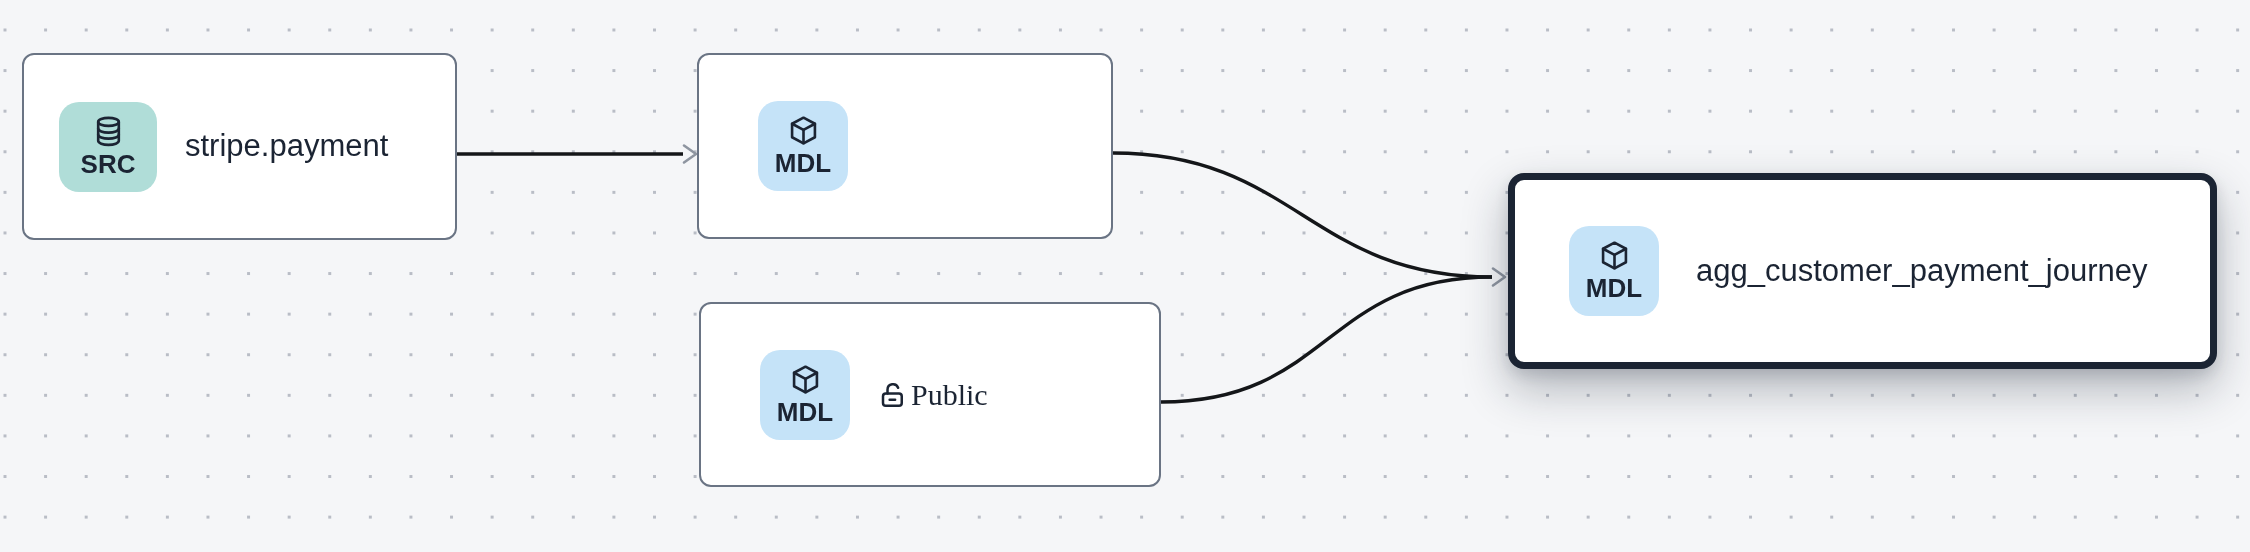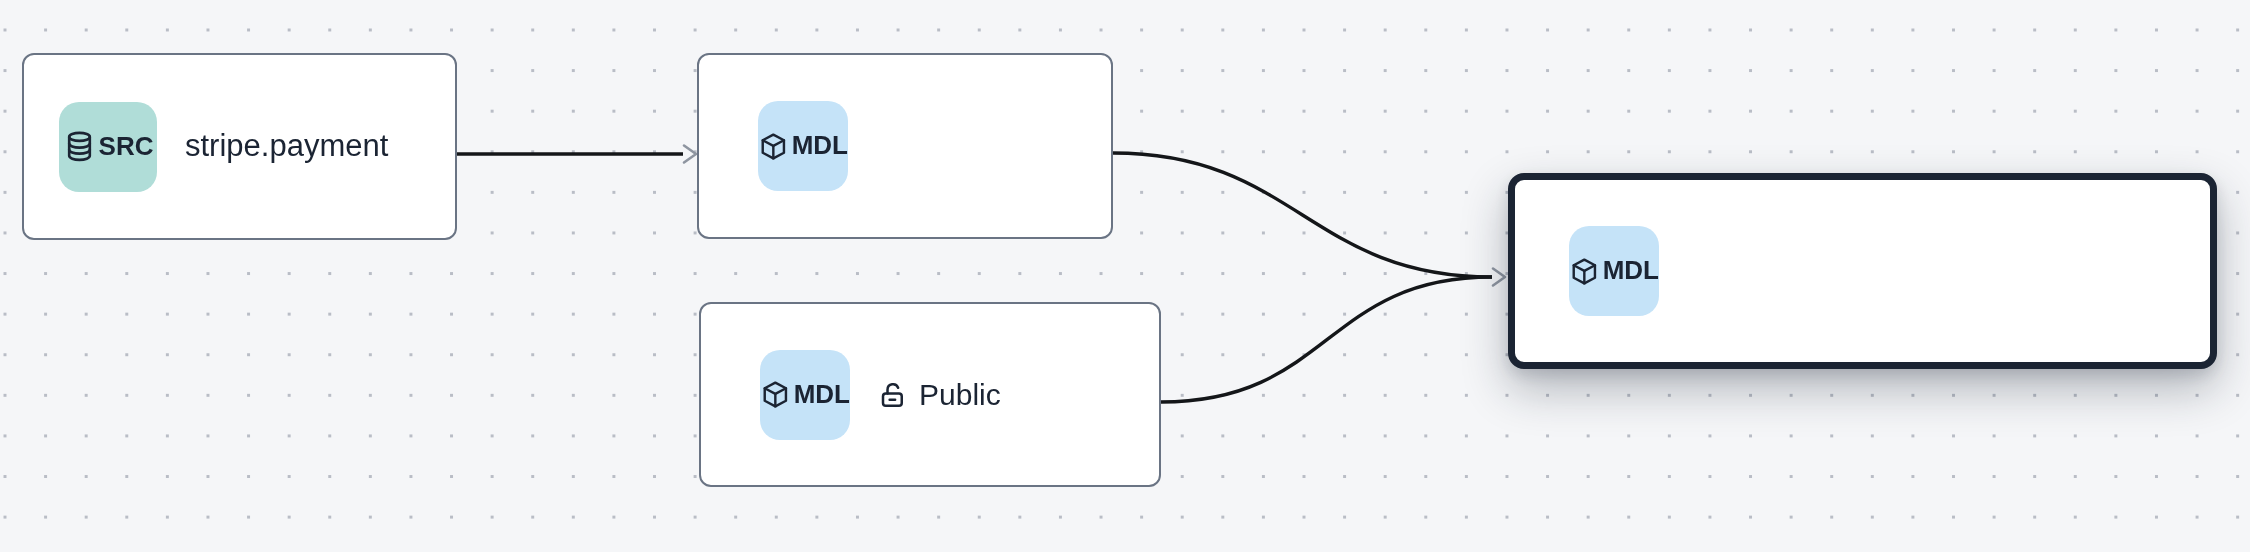--- a/index.html
+++ b/index.html
@@ -59,21 +59,21 @@
     padding-left: 30px;
     gap: 37px;
     box-shadow: 0 20px 46px rgba(23, 32, 49, 0.30), 0 6px 14px rgba(23, 32, 49, 0.12);
   }
   .badge {
     flex: 0 0 auto;
     width: 90px;
     height: 90px;
     border-radius: 20px;
     display: flex;
-    flex-direction: row;
+    flex-direction: column;
     align-items: center;
     justify-content: center;
     gap: 3px;
   }
   .badge-src { width: 98px; background: var(--src_badge_bg, #b0ddd8); }
   .badge-mdl { background: var(--mdl_badge_bg, #c5e3f8); margin-left: 24px; }
   .badge svg {
     width: 33px;
     height: 33px;
     stroke: var(--text_color, #1b2433);
@@ -95,23 +95,24 @@
     line-height: 1.3;
   }
   .node-text {
     display: flex;
     flex-direction: column;
     gap: 2px;
   }
   .access-row {
     display: flex;
     align-items: center;
-    gap: 11px;
+    gap: 3px;
     font-size: 30px;
     color: var(--text_color, #1b2433);
+    font-family: Liberation Serif, serif;
   }
   .access-row svg {
     width: 30px;
     height: 30px;
     stroke: var(--text_color, #1b2433);
     fill: none;
     stroke-width: 2;
     stroke-linecap: round;
     stroke-linejoin: round;
   }
@@ -176,15 +177,16 @@
 
   <div class="node node-4 selected">
     <div class="badge badge-mdl">
       <svg viewBox="0 0 24 24">
         <path d="M12 2.7 L20.3 7.1 V16.9 L12 21.3 L3.7 16.9 V7.1 Z"></path>
         <path d="M3.7 7.1 L12 11.5 L20.3 7.1"></path>
         <path d="M12 11.5 V21.3"></path>
       </svg>
       <span class="badge-label">MDL</span>
     </div>
+    <div class="node-title">agg_customer_payment_journey</div>
   </div>
 
 </div>
 
 </body></html>

